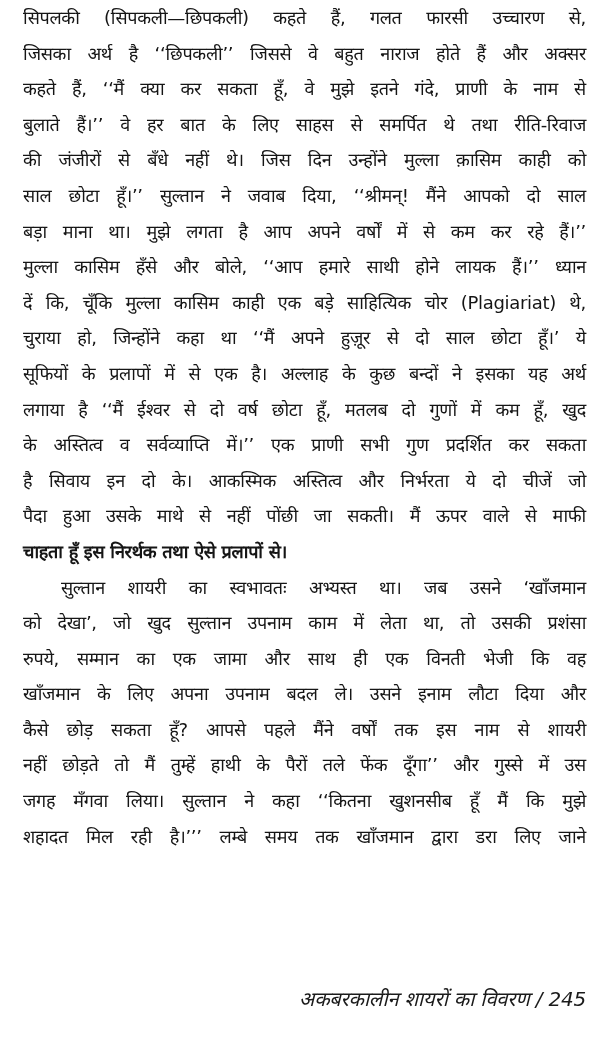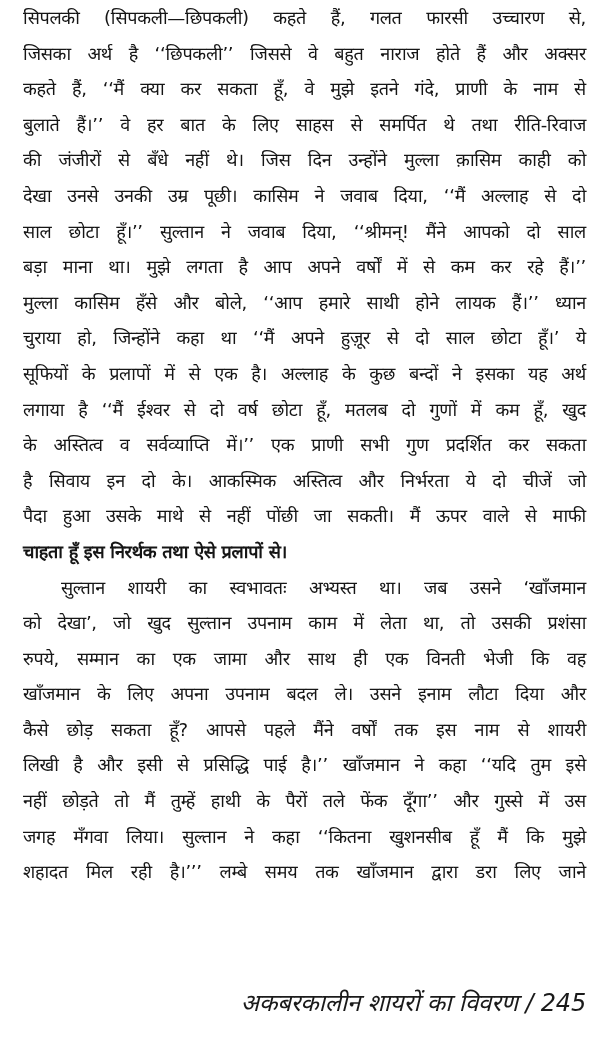--- a/index.html
+++ b/index.html
@@ -16,50 +16,49 @@
     height: 35.6px; line-height: 35.6px;
     font-size: 18px;
     white-space: nowrap;
     text-align: justify; text-align-last: justify;
     letter-spacing: -0.3px;
   }
   .line.last { text-align-last: left; font-weight: bold; }
   .line.indent { padding-left: 38px; }
   .footer {
     position: absolute; right: 14px; top: 985px;
-    font-size: 24px; font-style: italic; letter-spacing: -0.2px;
+    font-size: 20px; font-style: italic; letter-spacing: -0.2px;
     color: #1a1a1a;
   }
 </style>
 </head>
 <body>
 
 <div class="page">
   <div class="line">सिपलकी (सिपकली—छिपकली) कहते हैं, गलत फारसी उच्चारण से,</div>
   <div class="line">जिसका अर्थ है ‘‘छिपकली’’ जिससे वे बहुत नाराज होते हैं और अक्सर</div>
   <div class="line">कहते हैं, ‘‘मैं क्या कर सकता हूँ, वे मुझे इतने गंदे, प्राणी के नाम से</div>
   <div class="line">बुलाते हैं।’’ वे हर बात के लिए साहस से समर्पित थे तथा रीति-रिवाज</div>
   <div class="line">की जंजीरों से बँधे नहीं थे। जिस दिन उन्होंने मुल्ला क़ासिम काही को</div>
-  <div class="line">देखा उनसे उनकी उम्र पूछी। कासिम ने जवाब दिया, ‘‘मैं अल्लाह से दो</div>
   <div class="line">साल छोटा हूँ।’’ सुल्तान ने जवाब दिया, ‘‘श्रीमन्! मैंने आपको दो साल</div>
   <div class="line">बड़ा माना था। मुझे लगता है आप अपने वर्षों में से कम कर रहे हैं।’’</div>
   <div class="line">मुल्ला कासिम हँसे और बोले, ‘‘आप हमारे साथी होने लायक हैं।’’ ध्यान</div>
+  <div class="line">दें कि, चूँकि मुल्ला कासिम काही एक बड़े साहित्यिक चोर (Plagiariat) थे,</div>
   <div class="line">चुराया हो, जिन्होंने कहा था ‘‘मैं अपने हुज़ूर से दो साल छोटा हूँ।’ ये</div>
   <div class="line">सूफियों के प्रलापों में से एक है। अल्लाह के कुछ बन्दों ने इसका यह अर्थ</div>
   <div class="line">लगाया है ‘‘मैं ईश्वर से दो वर्ष छोटा हूँ, मतलब दो गुणों में कम हूँ, खुद</div>
   <div class="line">के अस्तित्व व सर्वव्याप्ति में।’’ एक प्राणी सभी गुण प्रदर्शित कर सकता</div>
   <div class="line">है सिवाय इन दो के। आकस्मिक अस्तित्व और निर्भरता ये दो चीजें जो</div>
   <div class="line">पैदा हुआ उसके माथे से नहीं पोंछी जा सकती। मैं ऊपर वाले से माफी</div>
   <div class="line last">चाहता हूँ इस निरर्थक तथा ऐसे प्रलापों से।</div>
   <div class="line indent">सुल्तान शायरी का स्वभावतः अभ्यस्त था। जब उसने ‘खाँजमान</div>
   <div class="line">को देखा’, जो खुद सुल्तान उपनाम काम में लेता था, तो उसकी प्रशंसा</div>
   <div class="line">रुपये, सम्मान का एक जामा और साथ ही एक विनती भेजी कि वह</div>
   <div class="line">खाँजमान के लिए अपना उपनाम बदल ले। उसने इनाम लौटा दिया और</div>
   <div class="line">कैसे छोड़ सकता हूँ? आपसे पहले मैंने वर्षों तक इस नाम से शायरी</div>
-  <div class="line">लिखी है और इसी से प्रसिद्धि पाई है।’’ खाँजमान ने कहा ‘‘यदि तुम इसे</div>
   <div class="line">नहीं छोड़ते तो मैं तुम्हें हाथी के पैरों तले फेंक दूँगा’’ और गुस्से में उस</div>
   <div class="line">जगह मँगवा लिया। सुल्तान ने कहा ‘‘कितना खुशनसीब हूँ मैं कि मुझे</div>
   <div class="line">शहादत मिल रही है।’’’ लम्बे समय तक खाँजमान द्वारा डरा लिए जाने</div>
 </div>
 
 <div class="footer">
   <span>अकबरकालीन शायरों का विवरण</span>
   <span>/</span>
   <span>245</span>
 </div>

